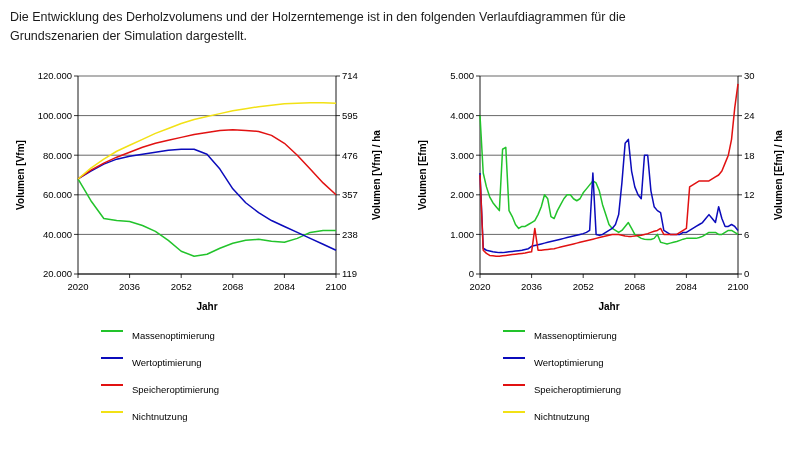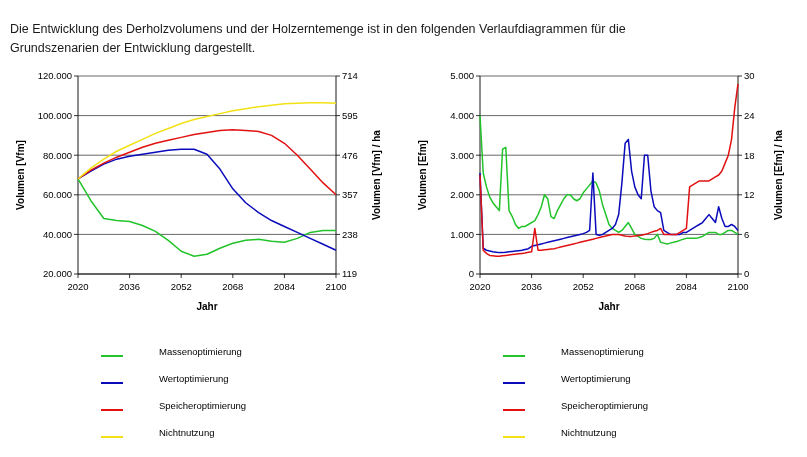--- a/index.html
+++ b/index.html
@@ -5,50 +5,50 @@
   html,body{margin:0;padding:0;}
   body{
     width:807px;height:457px;
     background:#ffffff;
     font-family:"Liberation Sans", sans-serif;
     color:#1a1a1a;
     overflow:hidden;
     position:relative;
   }
   #intro{
-    position:absolute;left:10px;top:20px;width:790px;
+    position:absolute;left:10px;top:8px;width:790px;
     font-size:12.5px;line-height:1.55;color:#1a1a1a;
   }
   #intro .bold{font-weight:normal;}
   .panel{position:absolute;top:62px;width:390px;height:380px;}
   #panel-left{left:6px;}
   #panel-right{left:408px;}
 
   .plot-wrap{position:relative;width:390px;height:250px;}
   svg.chart{display:block;}
 
   .axis-title{
     font-size:10px;font-weight:bold;fill:#000;
   }
   .tick-label{font-size:9.5px;fill:#000;}
   .legend{
     position:absolute;left:95px;top:268px;
     font-size:9.5px;color:#000;
   }
   #panel-right .legend{left:95px;}
-  .legend-row{display:flex;align-items:flex-end;height:27px;gap:27px;}
+  .legend-row{display:flex;align-items:flex-start;height:27px;}
   .legend-swatch{width:22px;height:2px;margin-right:9px;flex:0 0 auto;}
   .legend-label{white-space:nowrap;font-size:9.5px;}
 </style>
 </head>
 <body>
 
 <div id="intro">
   <span>Die Entwicklung des Derholzvolumens und der Holzerntemenge ist in den folgenden Verlaufdiagrammen für die</span><br>
-  <span class="bold">Grundszenarien</span><span> der Entwicklung dargestellt.</span>
+  <span class="bold">Grundszenarien</span><span> der Simulation dargestellt.</span>
 </div>
 
 <div class="panel" id="panel-left">
   <div class="plot-wrap">
     <svg class="chart" id="svg0" width="390" height="250">
         <rect x="72" y="14" width="258" height="198" fill="#ffffff" stroke="none"></rect>
         <line x1="72" y1="212" x2="330" y2="212" stroke="#000000" stroke-width="0.6"></line>
         <line x1="72" y1="172.4" x2="330" y2="172.4" stroke="#000000" stroke-width="0.6"></line>
         <line x1="72" y1="132.8" x2="330" y2="132.8" stroke="#000000" stroke-width="0.6"></line>
         <line x1="72" y1="93.2" x2="330" y2="93.2" stroke="#000000" stroke-width="0.6"></line>

